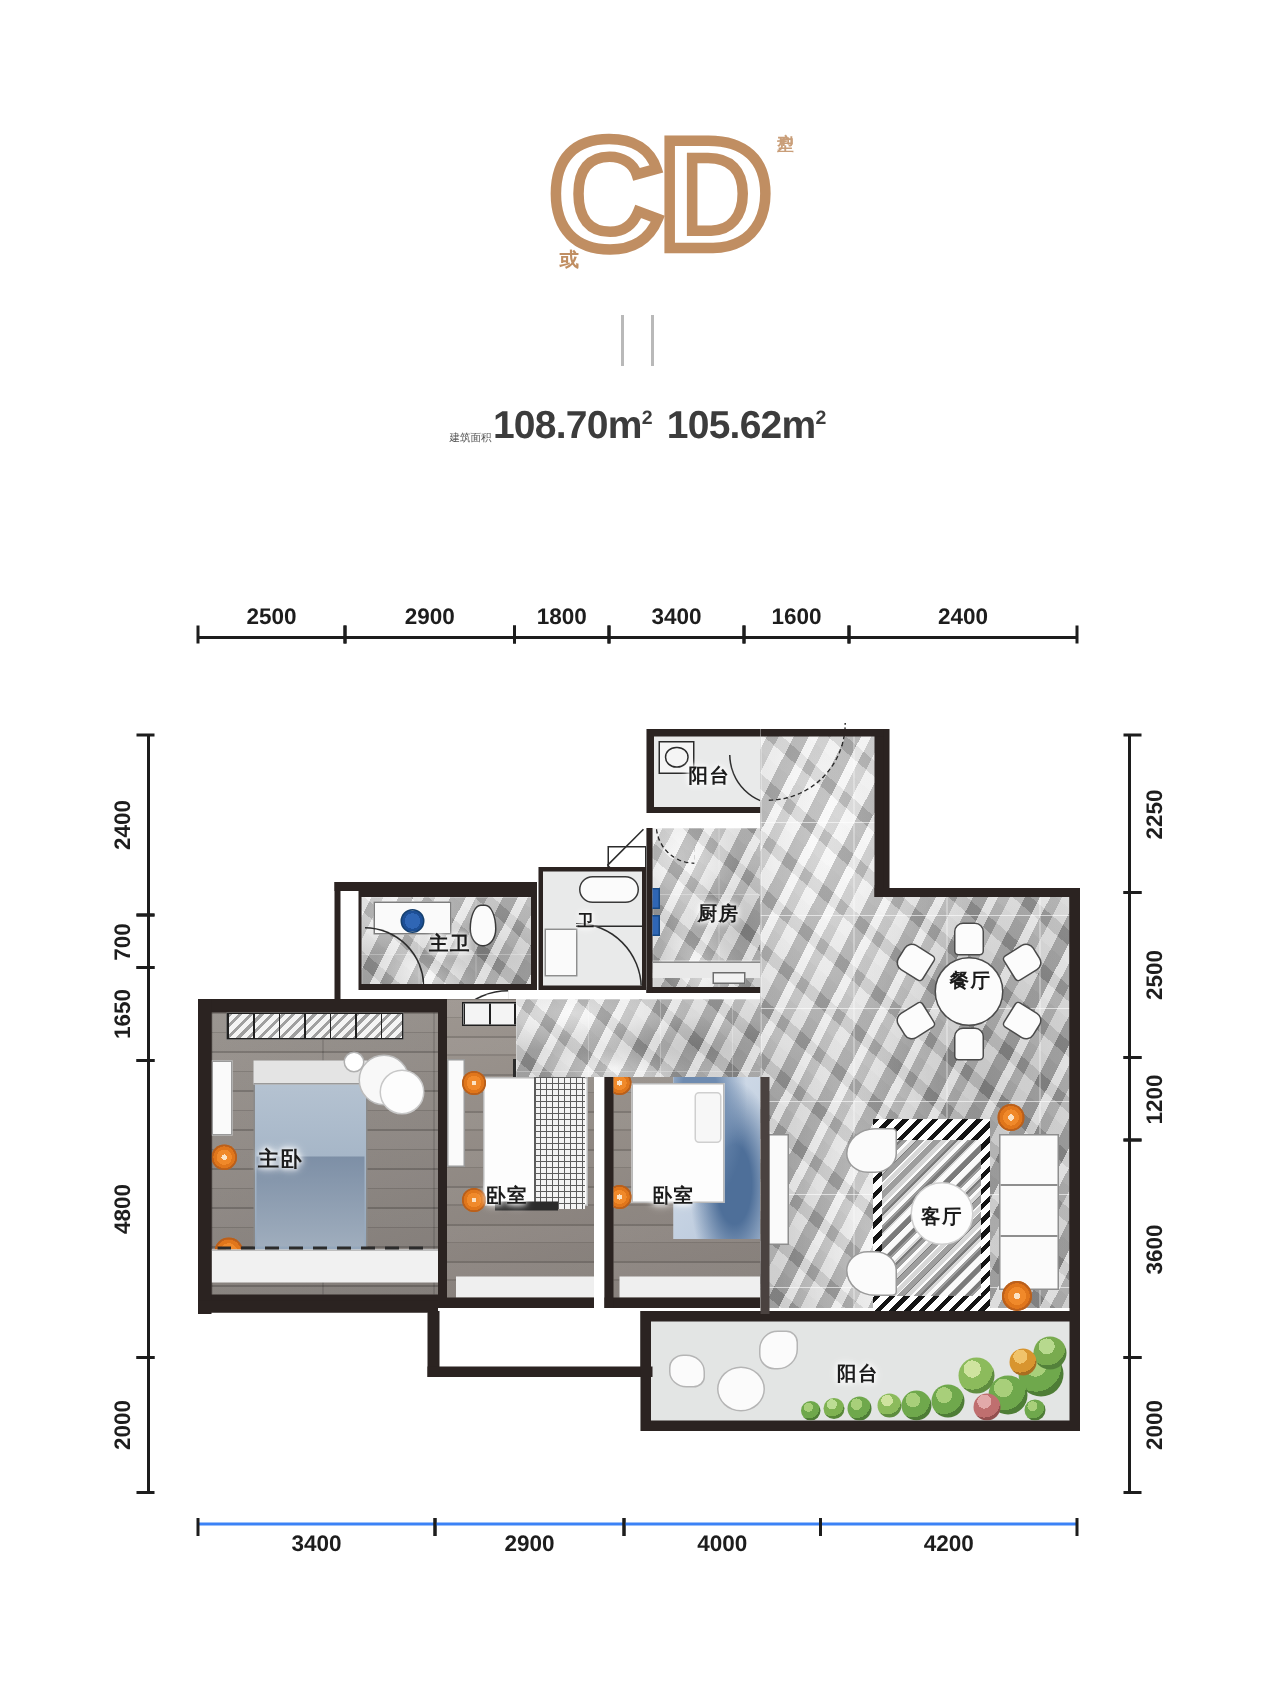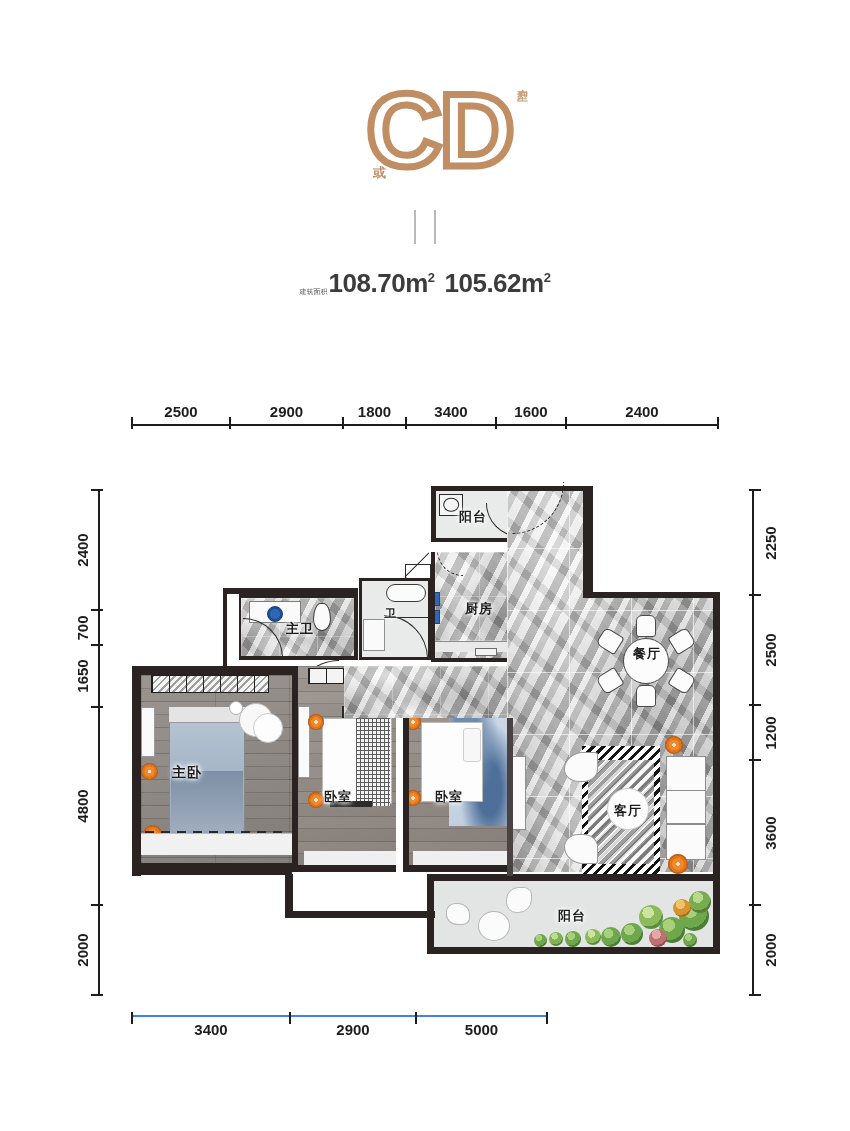--- a/index.html
+++ b/index.html
@@ -420,21 +420,24 @@
   </div>
 
   <div class="dim-rail-h below" id="dim-bottom" style="left:132px; top:685px; width:586px;">
     <div class="dim-seg" style="width:158px">
         <span>3400</span>
       </div>
     <div class="dim-seg" style="width:126px">
         <span>2900</span>
       </div>
     <div class="dim-seg" style="width:131px">
-        <span>5000</span>
+        <span>4000</span>
+      </div>
+    <div class="dim-seg" style="width:171px">
+        <span>4200</span>
       </div>
   </div>
 
   <div class="dim-rail-v leftrail" id="dim-left" style="left:66px; top:160px; height:505px;">
     <div class="dim-seg-v right-line" style="height:120px">
         <span>2400</span>
       </div>
     <div class="dim-seg-v right-line" style="height:35px">
         <span>700</span>
       </div>

